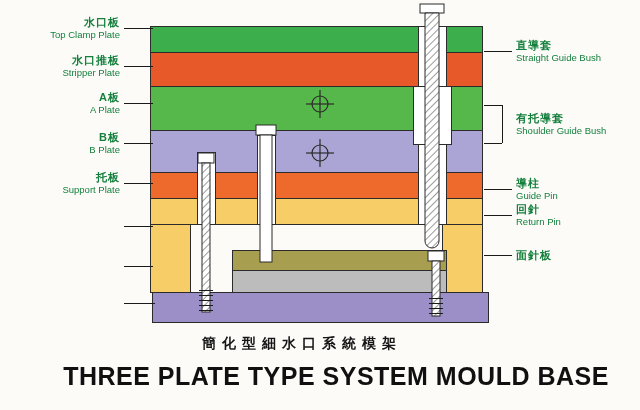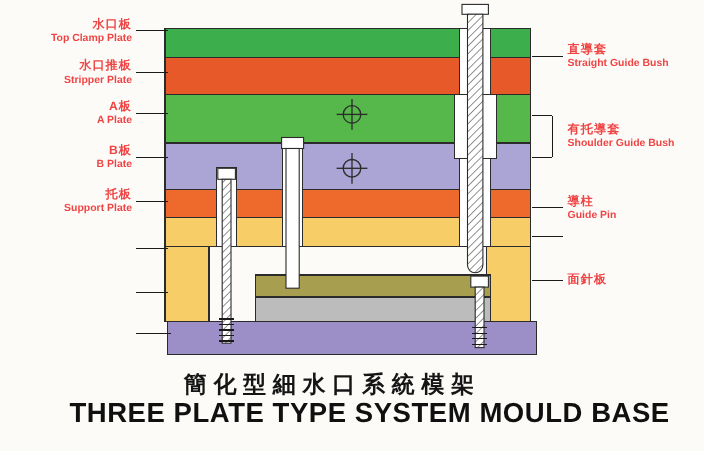--- a/index.html
+++ b/index.html
@@ -5,27 +5,27 @@
   * { margin:0; padding:0; box-sizing:border-box; }
   html,body { width:640px; height:410px; }
   body { background:#fcfbf8; font-family:"Liberation Sans", sans-serif; }
   .stage { position:relative; width:640px; height:410px; background:#fcfbf8; overflow:hidden; }
   svg.diagram { position:absolute; top:0; left:0; }
   .plate { stroke:#2b2b2b; stroke-width:1; shape-rendering:crispEdges; }
   .channel { fill:#ffffff; stroke:#2b2b2b; stroke-width:1; shape-rendering:crispEdges; }
   .pinpart { stroke:#2b2b2b; stroke-width:1; }
   .lead { stroke:#1a1a1a; stroke-width:1; shape-rendering:crispEdges; }
   .mark { stroke:#2b2b2b; stroke-width:1.2; fill:none; }
-  .lbl { position:absolute; transform:translateY(-50%); color:#ef4444; white-space:nowrap; }
+  .lbl { position:absolute; transform:translateY(-50%); color:#15803d; white-space:nowrap; }
   .lbl.left { text-align:right; right:520px; }
   .lbl.right { text-align:left; left:516px; }
   .lbl .zh { font-size:11px; font-weight:bold; line-height:13px; letter-spacing:1px; }
-  .lbl .en { font-size:9.5px; font-weight:bold; line-height:11px;text-align:right; }
+  .lbl .en { font-size:9.5px; font-weight:normal; line-height:11px;text-align:right; }
   .title-zh { position:absolute; top:335px; left:0; width:604px; text-align:center;
-              font-size:21px; font-weight:bold; letter-spacing:6px; color:#151515; }
+              font-size:14px; font-weight:bold; letter-spacing:6px; color:#151515; }
   .title-en { position:absolute; top:362px; left:0; width:640px; text-align:center;
               font-size:25px; font-weight:bold; letter-spacing:0.5px; color:#101010;margin-left:16px; }
 </style>
 </head>
 <body>
 
 <div class="stage">
 
   <svg class="diagram" width="640" height="330" viewBox="0 0 640 330">
     <defs>
@@ -150,19 +150,23 @@
     <div class="en">Straight Guide Bush</div>
   </div>
   <div class="lbl right" style="top:189px">
     <div class="zh">導柱</div>
     <div class="en">Guide Pin</div>
   </div>
   <div class="lbl right" style="top:124px">
     <div class="zh">有托導套</div>
     <div class="en">Shoulder Guide Bush</div>
   </div>
+  <div class="lbl right" style="top:215px">
+    <div class="zh">回針</div>
+    <div class="en">Return Pin</div>
+  </div>
   <div class="lbl right" style="top:255px">
     <div class="zh">面針板</div>
   </div>
 
   <div class="title-zh">簡化型細水口系統模架</div>
   <div class="title-en">THREE PLATE TYPE SYSTEM MOULD BASE</div>
 </div>
 
 </body></html>

